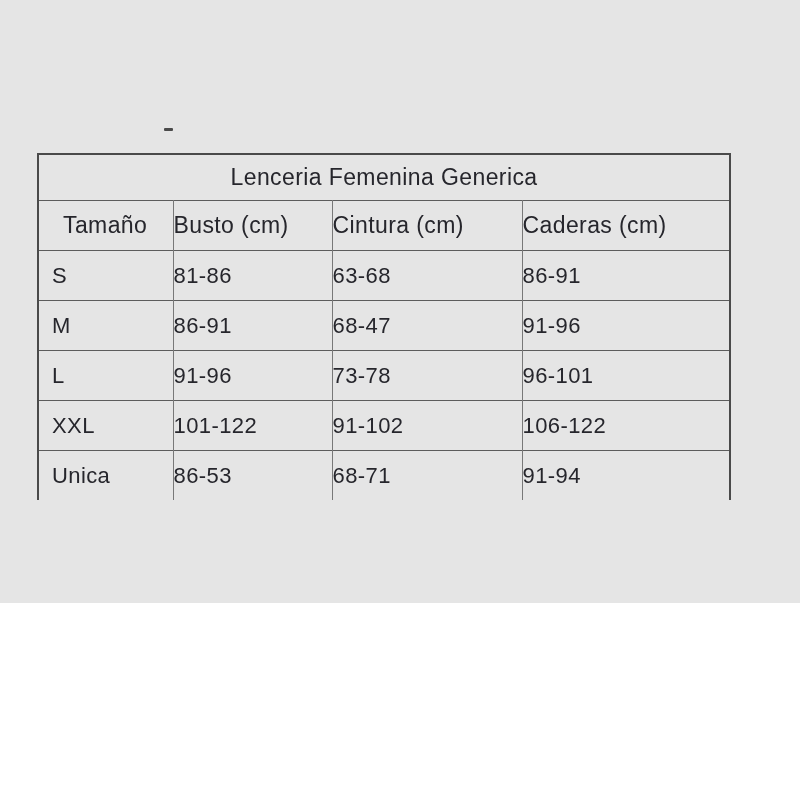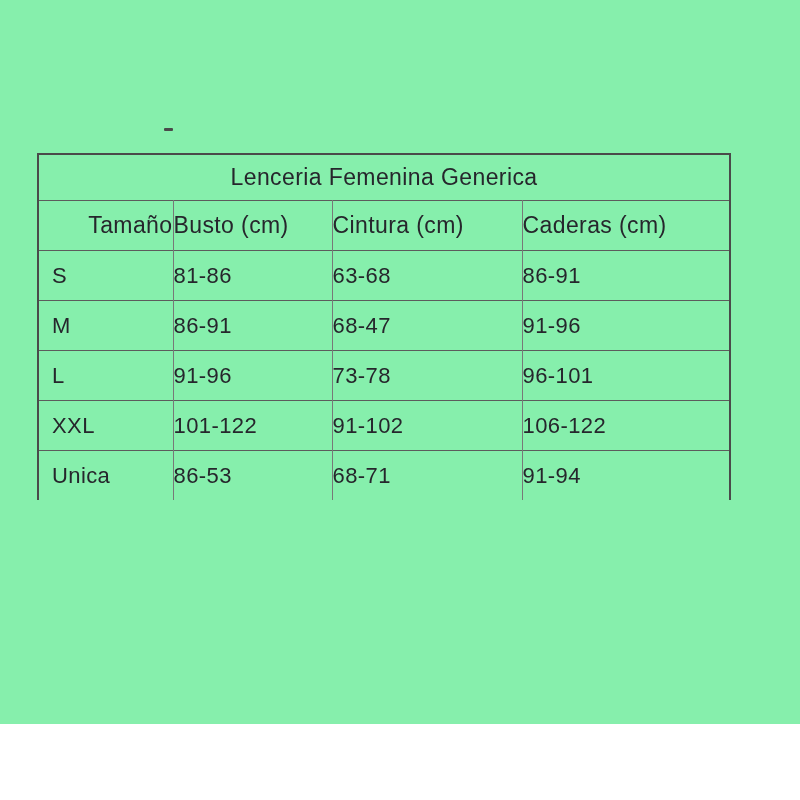--- a/index.html
+++ b/index.html
@@ -3,22 +3,22 @@
 <meta charset="utf-8">
 <style>
   html, body {
     margin: 0;
     padding: 0;
     background: #ffffff;
   }
   .screen {
     position: relative;
     width: 800px;
-    height: 724px;
-    background: #86efac;
+    height: 603px;
+    background: #e5e5e5;
     overflow: hidden;
     font-family: "Liberation Sans", sans-serif;
   }
   .tiny-dash {
     position: absolute;
     left: 164px;
     top: 128px;
     width: 9px;
     height: 3px;
     background: #4a4a4a;
@@ -53,21 +53,21 @@
     height: 45px;
     text-align: center;
     font-size: 23px;
   }
   tr.header-row th {
     height: 49px;
     font-size: 23px;
     text-align: left;
   }
   tr.header-row th.size-col {
-    text-align: right;
+    text-align: left;
     padding-left: 24px;
     margin-top: 44px;
   }
   tbody.measure-rows td {
     height: 49px;
     font-size: 22px;
     text-align: left;
   }
   tbody.measure-rows td.size-col {
     text-align: left;

